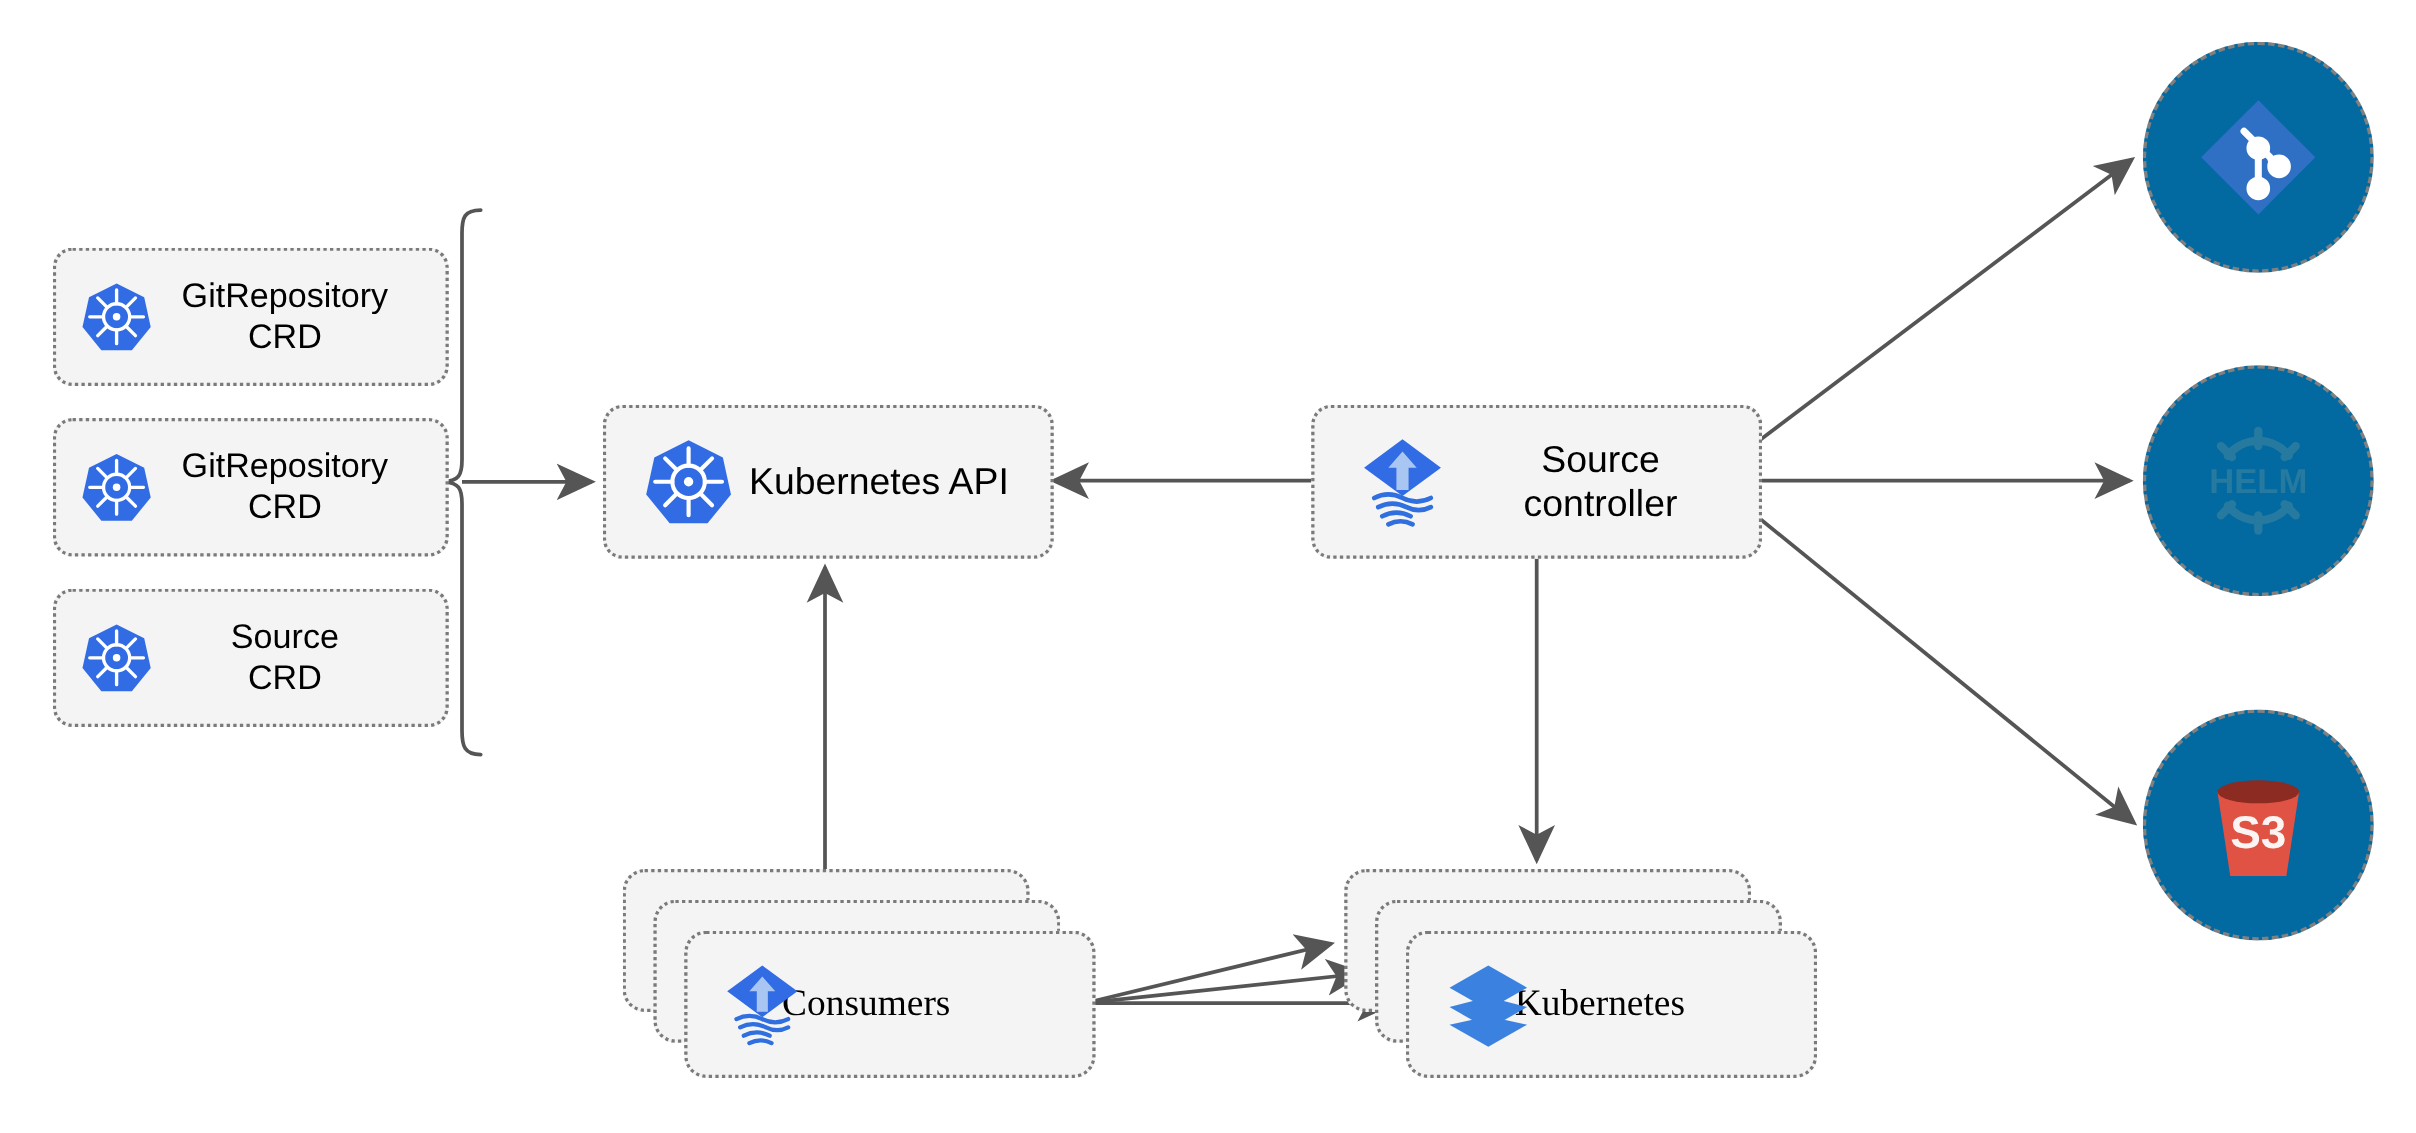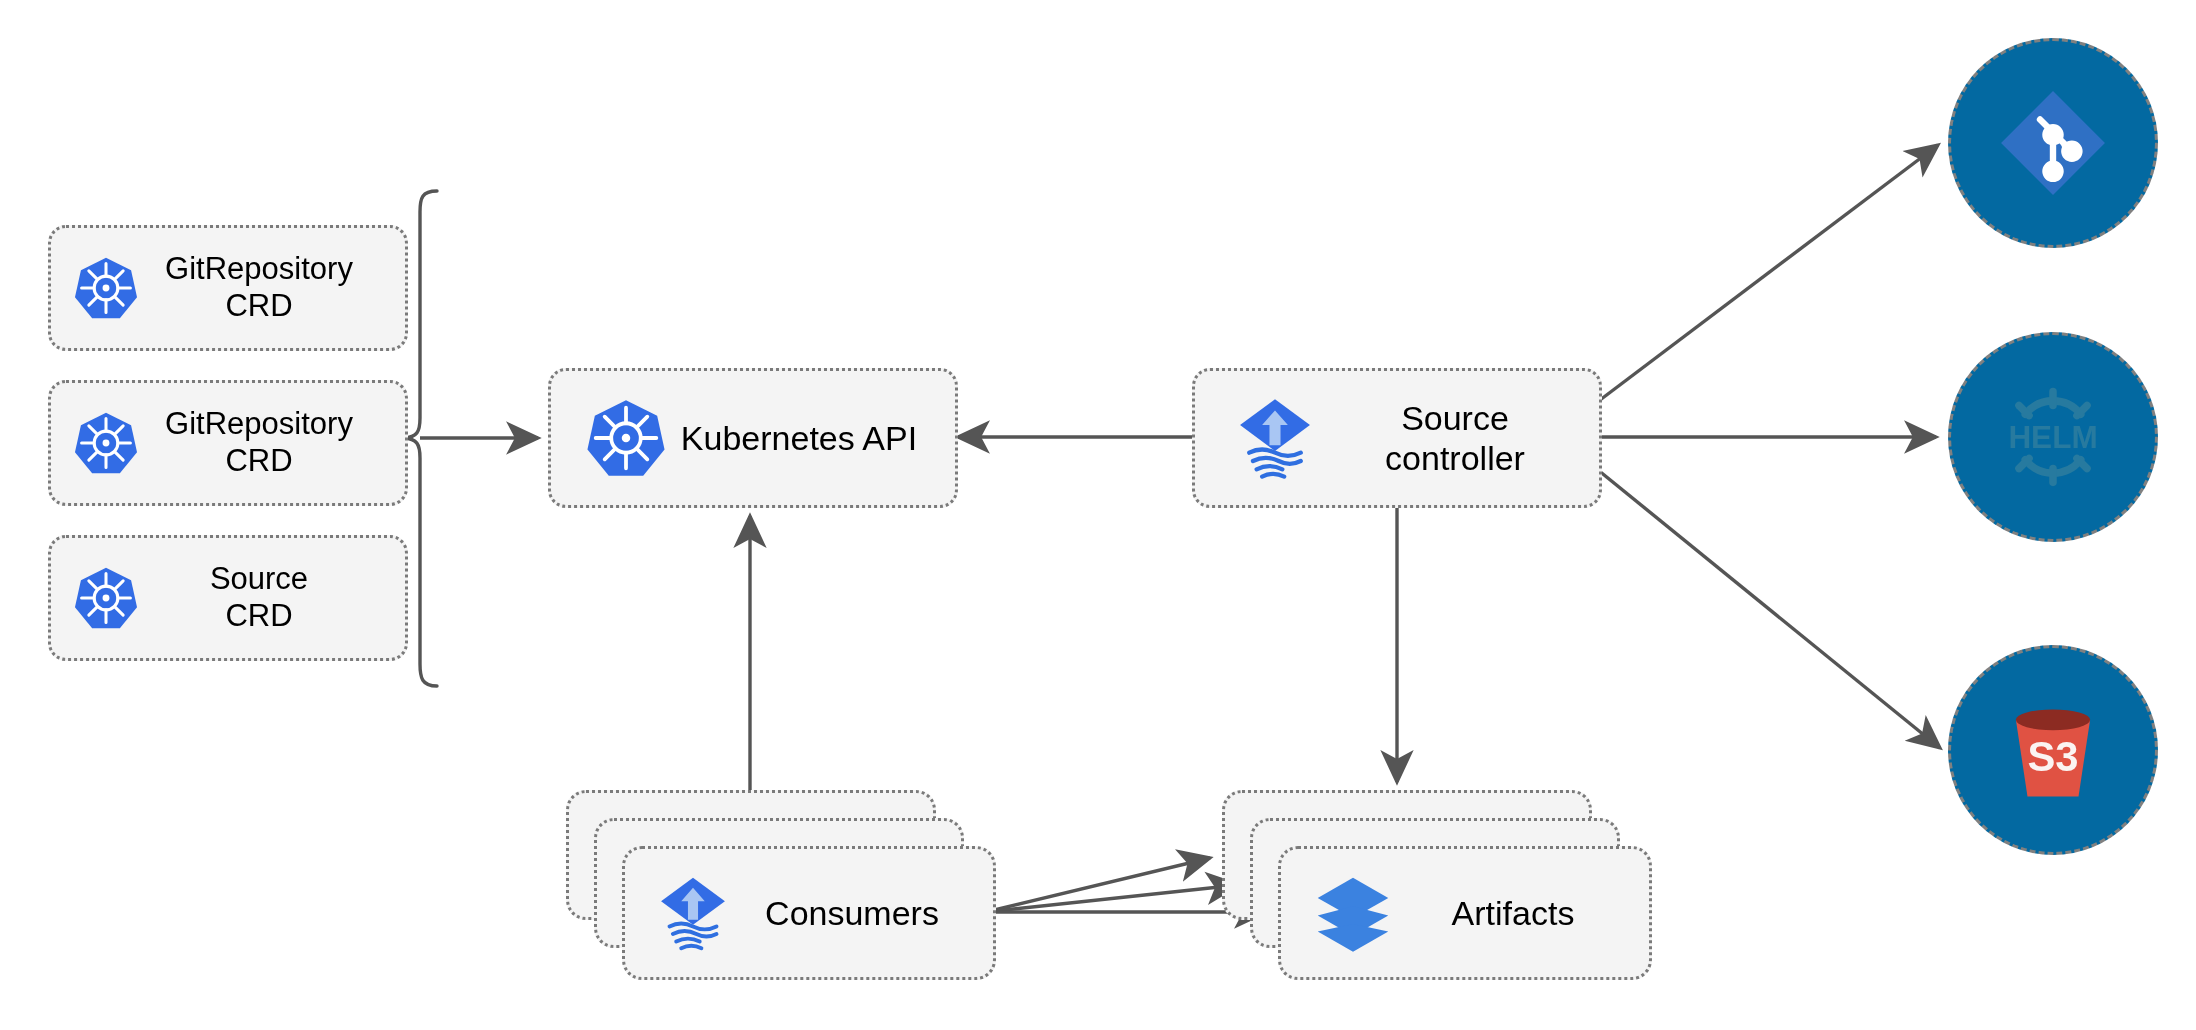--- a/index.html
+++ b/index.html
@@ -34,21 +34,21 @@
   
   .stack{ position:absolute; }
   .stack .card{
     position:absolute;
     background:#f4f4f4;
     border:3px dotted #7a7a7a;
     border-radius:20px;
     box-sizing:border-box;
   }
   .stack .front{
-    display:flex; align-items:center; justify-content:center;
+    display:flex; align-items:center; font-family:Liberation Serif, serif;
   }
 
   
   .circ{
     position:absolute;
     width:210px;height:210px;
     border:3px dashed #808080;
     border-radius:50%;
     background:#0369a1;
     box-sizing:border-box;
@@ -203,21 +203,21 @@
     <div class="card" style="left:0;top:0;width:370px;height:130px;"></div>
     <div class="card" style="left:28px;top:28px;width:370px;height:130px;"></div>
     <div class="card front" style="left:56px;top:56px;width:374px;height:134px;">
       <span style="position:absolute;left:30px;top:50%;transform:translateY(-50%);">
         <svg class="ico" width="84" height="84" viewBox="0 0 100 100">
           <path d="M50 8 L92 32 L50 56 L8 32 Z" fill="#3b82e0"></path>
           <path d="M50 42 L92 53 L50 77 L8 53 Z" fill="#3b82e0"></path>
           <path d="M50 63 L92 72 L50 96 L8 72 Z" fill="#3b82e0"></path>
         </svg>
       </span>
-      <span class="label" style="font-size:34px;margin-left:96px;">Artifacts</span>
+      <span class="label" style="font-size:34px;margin-left:96px;">Kubernetes</span>
     </div>
   </div>
 
   <div class="circ" style="left:1948px;top:38px;">
     <span>
       <svg class="ico" width="118" height="118" viewBox="0 0 100 100">
         <path d="M50 6 L94 50 L50 94 L6 50 Z" fill="#2f70c4"></path>
         <g stroke="#ffffff" stroke-width="5.4" fill="#ffffff" stroke-linecap="round">
           <path d="M39 30 L60 51" fill="none"></path>
           <path d="M50 44 L50 72" fill="none"></path>

